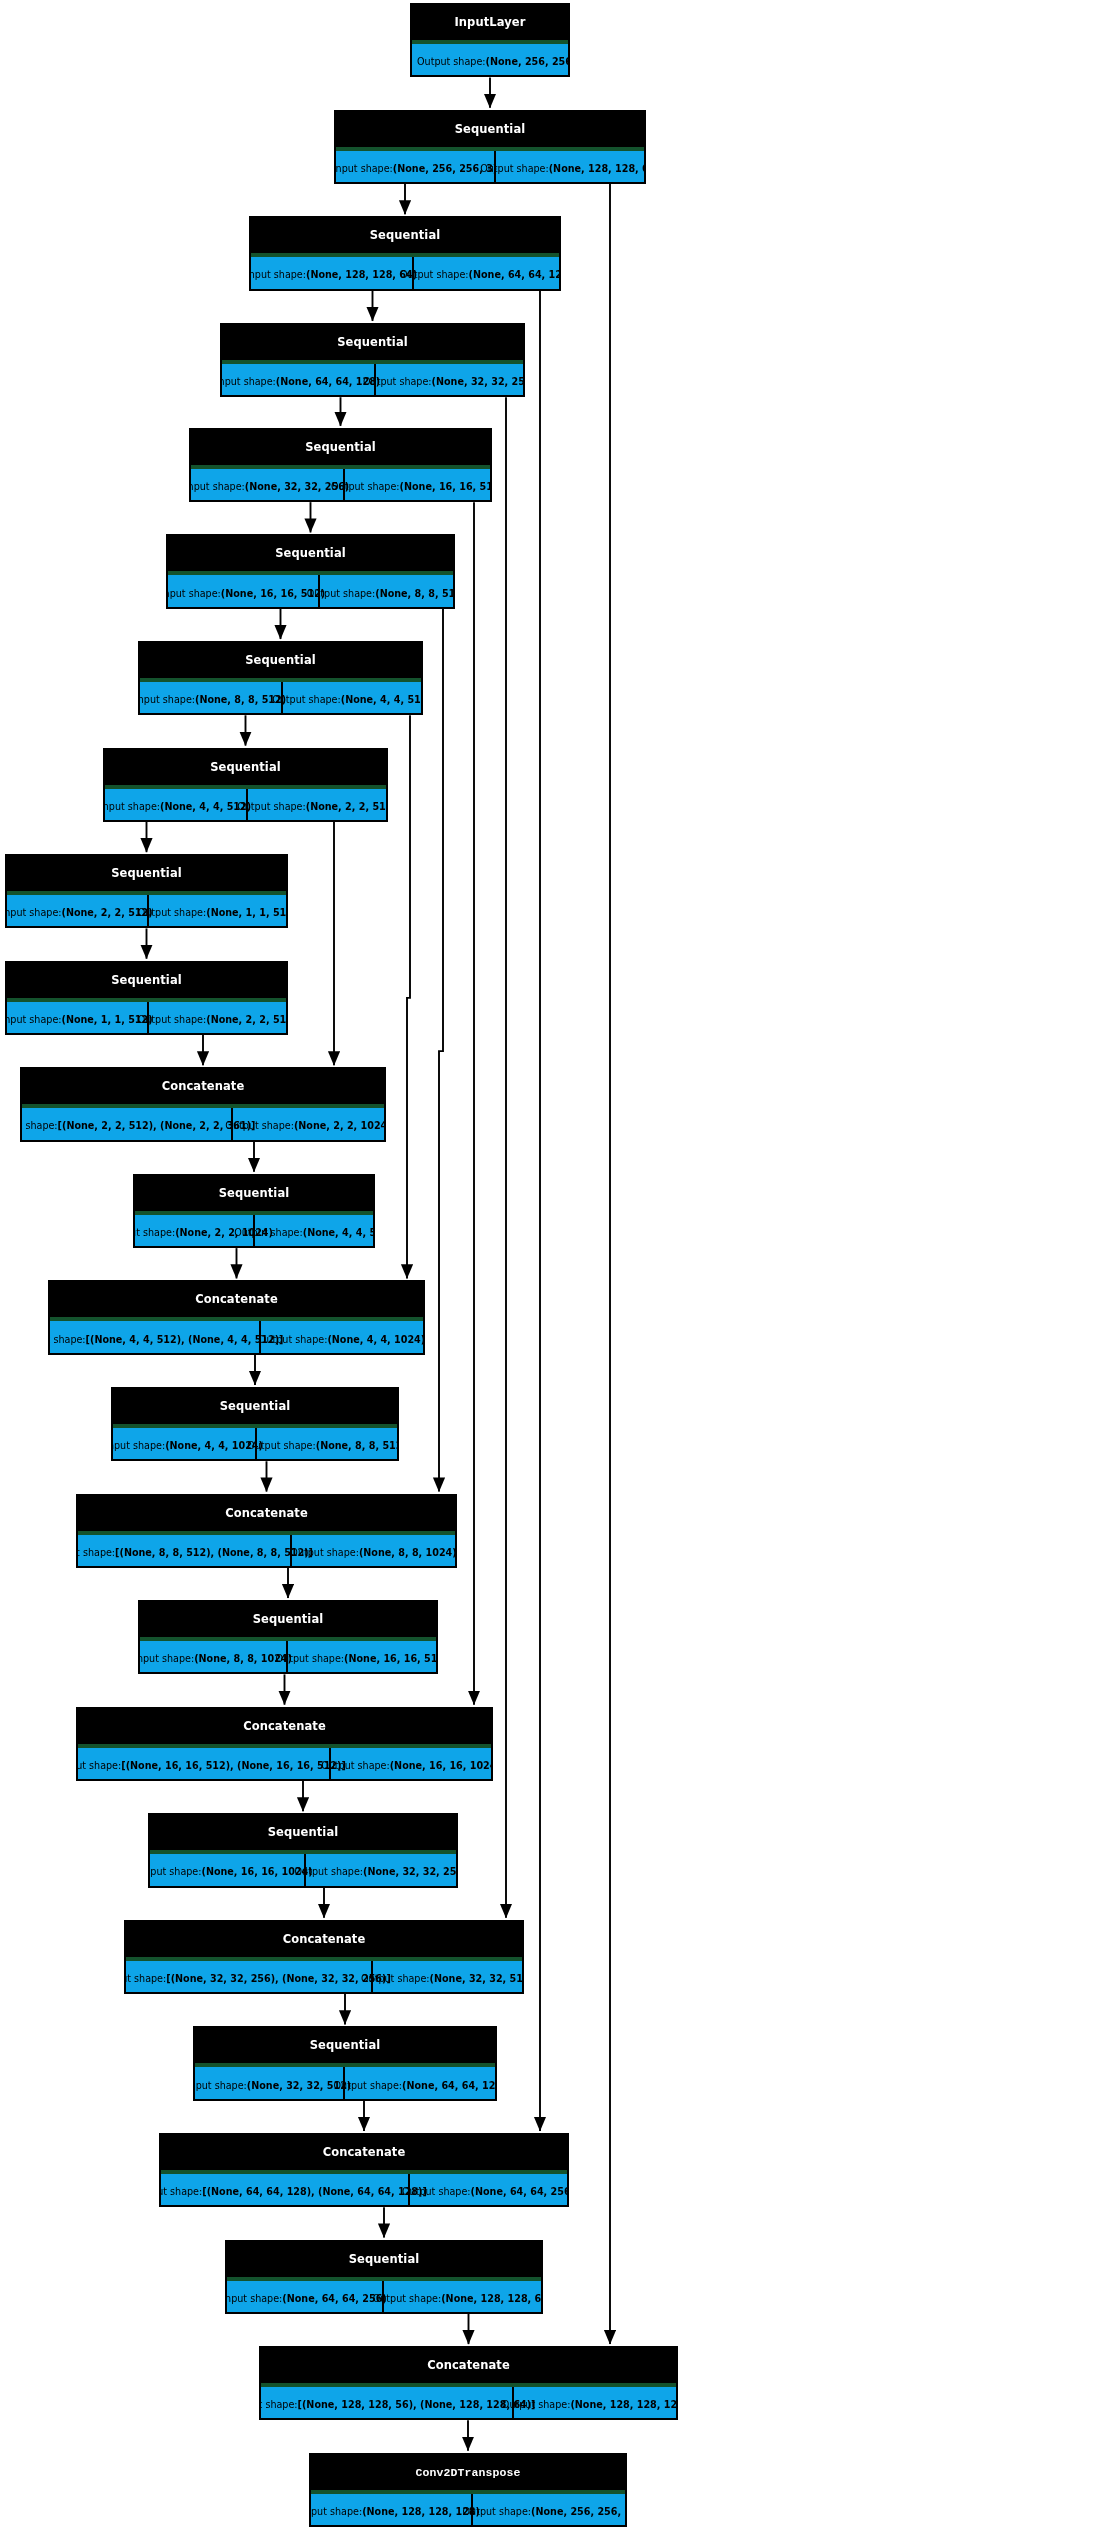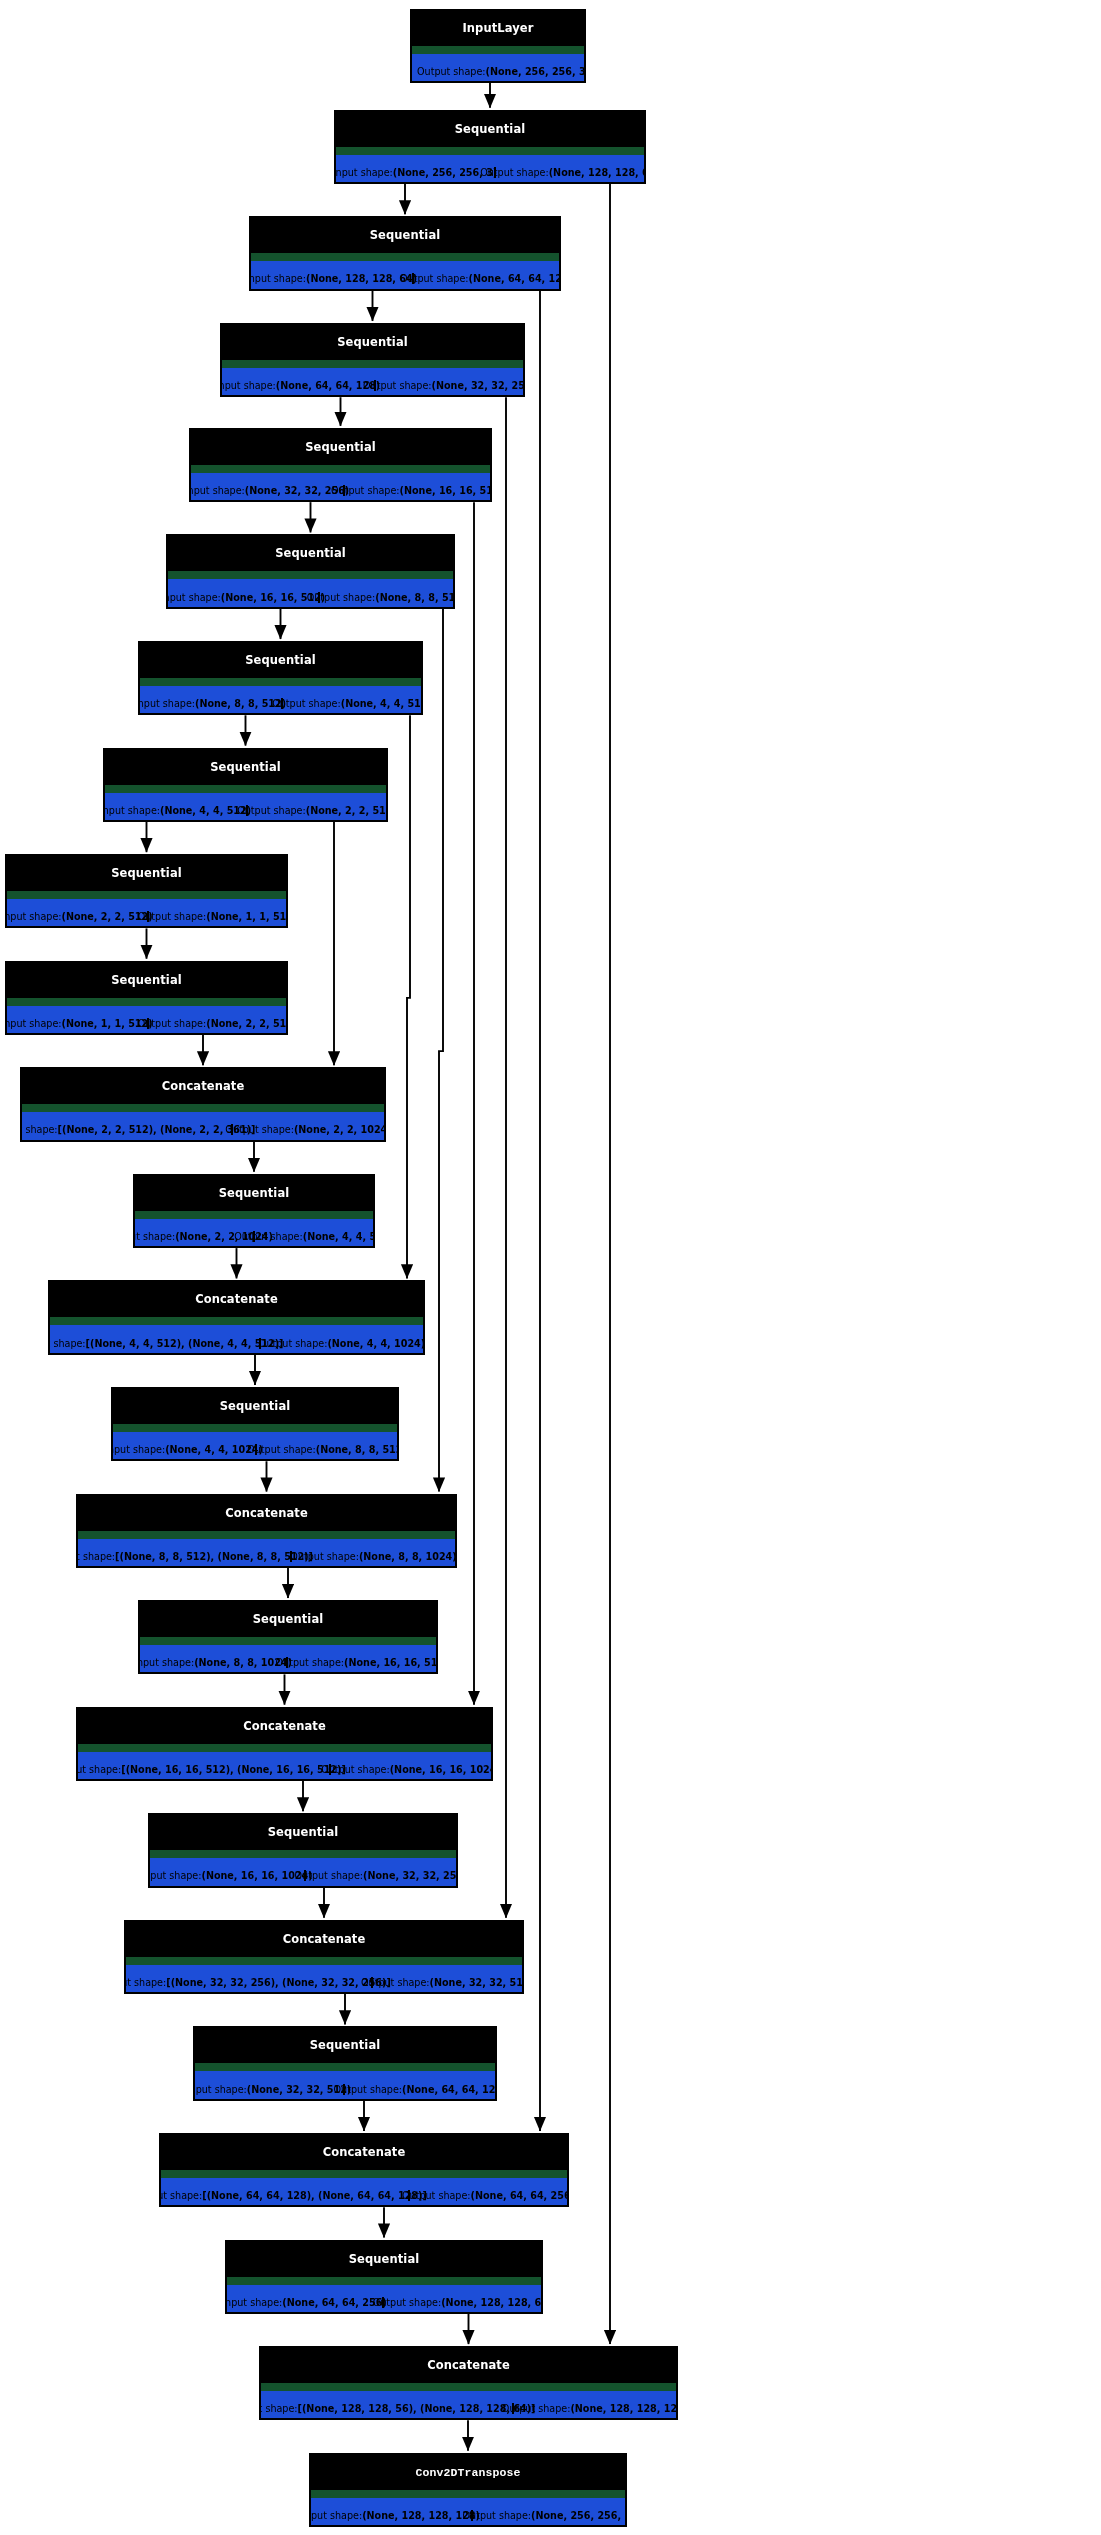--- a/index.html
+++ b/index.html
@@ -25,23 +25,22 @@
     font-size:11.5px;
     text-align:center;
     line-height:24px;
     height:24px;
     letter-spacing:.1px;
     white-space:nowrap;
   }
   .node-body{
     display:flex;
     height:26px;
-    background:#1d4ed8;
-    border-top:8px solid #14532d;
-    align-items:center;
+    background:#0ea5e9;
+    border-top:4px solid #14532d;
   }
   .cell{
     flex:0 0 auto;
     display:flex;
     align-items:center;
     justify-content:center;
     font-size:9.6px;
     color:#000000;
     white-space:nowrap;
     padding:0 5px;
@@ -88,21 +87,21 @@
         <path d="M506,397.20382165605093 L506,1158.5111464968154 L506,1158.5111464968154 L506,1917.8184713375797" marker-end="url(#arrow)"></path>
         <path d="M345,1994.092356687898 L345,2024.3853503184714" marker-end="url(#arrow)"></path>
         <path d="M364,2100.6592356687897 L364,2130.952229299363" marker-end="url(#arrow)"></path>
         <path d="M540,290.6369426751592 L540,1211.7945859872611 L540,1211.7945859872611 L540,2130.952229299363" marker-end="url(#arrow)"></path>
         <path d="M384,2207.2261146496817 L384,2237.519108280255" marker-end="url(#arrow)"></path>
         <path d="M468.5,2313.792993630573 L468.5,2344.0859872611463" marker-end="url(#arrow)"></path>
         <path d="M610,184.0700636942675 L610,1265.078025477707 L610,1265.078025477707 L610,2344.0859872611463" marker-end="url(#arrow)"></path>
         <path d="M468,2420.359872611465 L468,2450.6528662420383" marker-end="url(#arrow)"></path>
       </g>
   </svg>
-<div class="node single" style="left: 410px; top: 9px; width: 176px; height: 74.2739px;">
+<div class="node single" style="left: 410px; top: 3px; width: 160px; height: 74.2739px;">
       <div class="node-title" style="height: 35px; line-height: 35px;">InputLayer</div>
       <div class="node-body" style="height: 35.2739px;">
         <div class="cell out">
           <span class="lbl">Output shape: </span>
           <span class="val">(None, 256, 256, 3)</span>
         </div>
       </div>
     </div>
     <div class="node" style="left: 334px; top: 109.796px; width: 312px; height: 74.2739px;">
       <div class="node-title" style="height: 35px; line-height: 35px;">Sequential</div>

